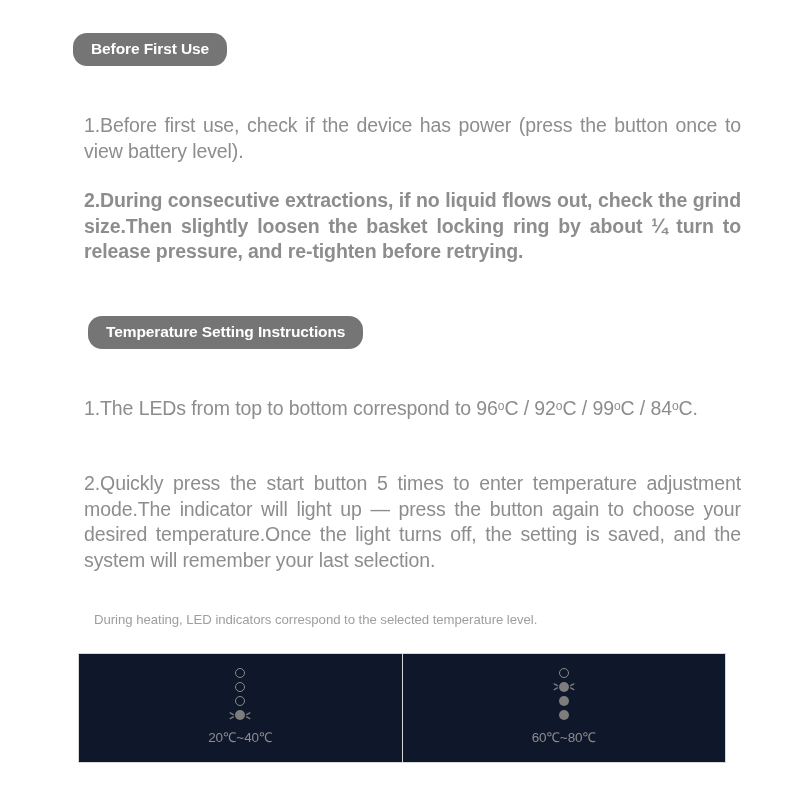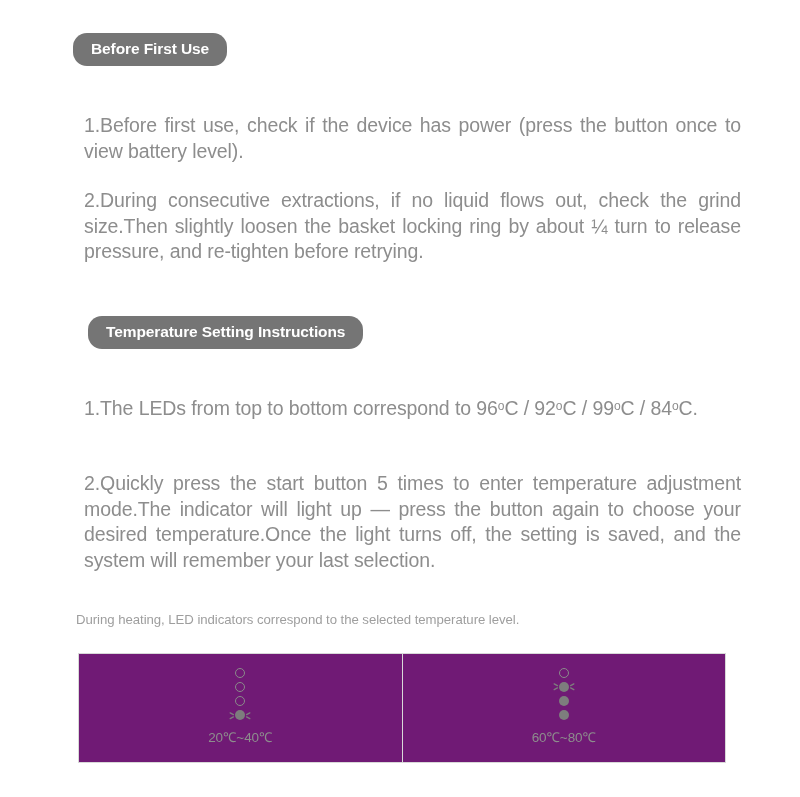--- a/index.html
+++ b/index.html
@@ -49,36 +49,36 @@
     font-size: 13.2px;
     line-height: 18px;
     letter-spacing: -0.05px;
     margin: 0;
   }
 
   
   .blk { position: absolute; }
   #badge-before   { left: 73px;  top: 33px; }
   #para-1         { left: 76px;  top: 105px; width: 657px; }
-  #para-2         { left: 76px;  top: 180px; width: 657px; }
+  #para-2         { left: 76px;  top: 180px; width: 657px; font-weight: bold; }
   #badge-temp     { left: 88px;  top: 316px; }
   #para-3         { left: 76px;  top: 388px; width: 657px; }
   #para-4         { left: 76px;  top: 463px; width: 657px; }
-  #caption-row    { left: 76px;  top: 611px; width: 657px; }
+  #caption-row    { left: 94px;  top: 611px; width: 657px; }
 
   
   .led-table {
     position: absolute;
     left: 78px;
     top: 653px;
     width: 648px;
     height: 110px;
     display: flex;
     border: 1px solid #d8d8d8;
-    background: #701a75;
+    background: #0f172a;
   }
   .led-cell {
     flex: 1 1 0;
     border-right: 1px solid #d8d8d8;
     display: flex;
     flex-direction: column;
     align-items: center;
     justify-content: flex-start;
     padding-top: 13px;
     position: relative;

